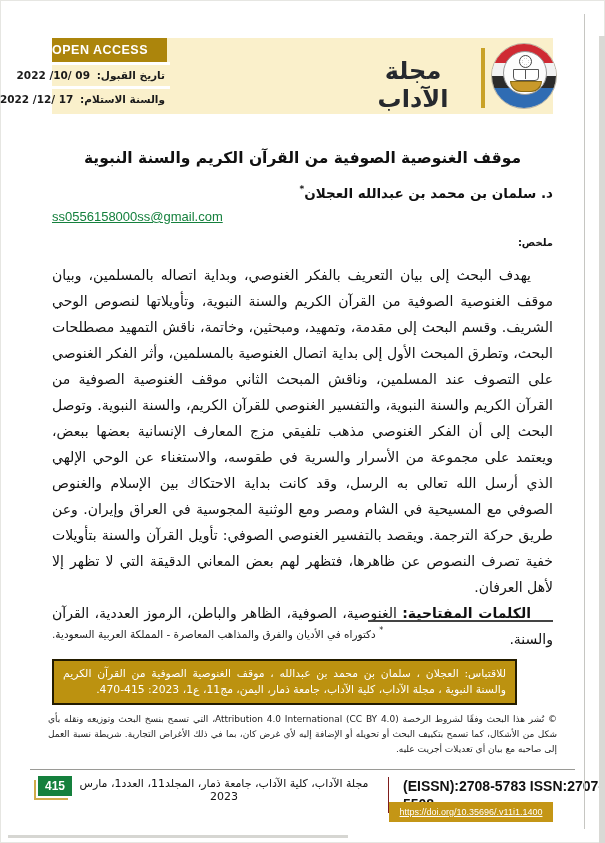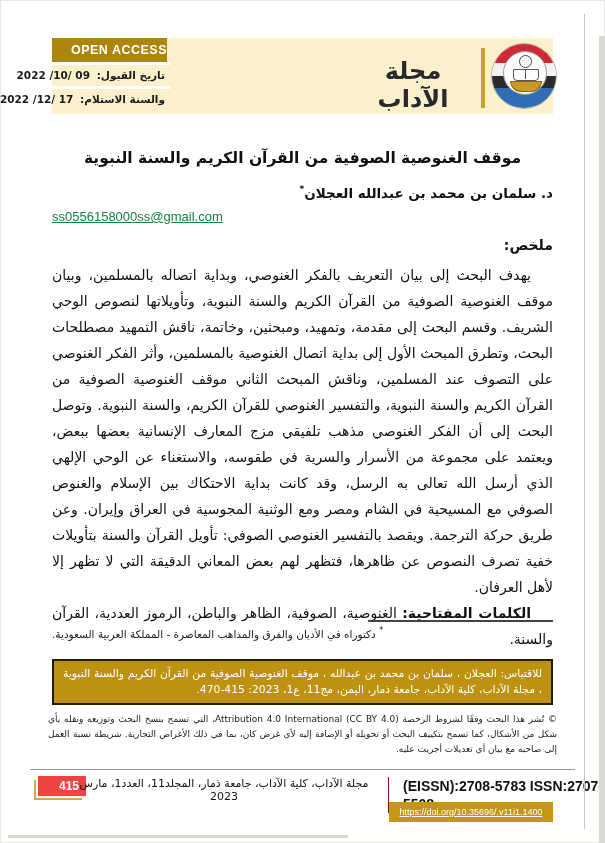--- a/index.html
+++ b/index.html
@@ -6,21 +6,21 @@
   .page{
     position:relative;width:605px;height:843px;background:#ffffff;
     font-family:"DejaVu Sans",sans-serif;color:#111;overflow:hidden;
     box-shadow:inset 0 0 0 1px #e6e6e2;
   }
   
   .band{position:absolute;top:38px;left:52px;width:501px;height:76px;background:#FAF0CB;}
   .oa-badge{
     position:absolute;top:38px;left:52px;width:115px;height:24px;background:#AC850C;
     color:#fff;font-family:"Liberation Sans",sans-serif;font-weight:bold;font-size:12.5px;
-    letter-spacing:.5px;text-align:right;line-height:24px;
+    letter-spacing:.5px;text-align:left;line-height:24px;
   }
   .date-sep{position:absolute;left:52px;width:118px;height:3px;background:#fff;}
   .sep1{top:62px;} .sep2{top:86px;}
   .date-row{
     position:absolute;left:52px;width:113px;height:21px;direction:rtl;text-align:center;
     font-size:10.5px;font-weight:bold;line-height:21px;white-space:nowrap;color:#1a1a1a;
     padding-right:3px;
   }
   .row1{top:65px;} .row2{top:89px;}
   .date-val{direction:ltr;unicode-bidi:embed;margin-right:3px;}
@@ -46,43 +46,43 @@
   
   .title{position:absolute;top:149px;left:52px;width:501px;text-align:center;
     font-weight:bold;font-size:15.5px;direction:rtl;}
   .author{position:absolute;top:184px;left:52px;width:501px;direction:rtl;text-align:right;
     font-weight:bold;font-size:13.5px;}
   .author sup{font-size:9px;}
   .email{position:absolute;top:209px;left:52px;width:320px;text-align:left;font-size:13px;
     color:#15803d;text-decoration:underline;font-family:"Liberation Sans",sans-serif;cursor:pointer;}
   
   .abs-heading{position:absolute;top:237px;left:52px;width:501px;direction:rtl;text-align:right;
-    font-weight:bold;font-size:14px;}
+    font-weight:bold;font-size:10px;}
   .body-text{position:absolute;top:262px;left:52px;width:501px;direction:rtl;
     text-align:justify;font-size:14px;line-height:26px;color:#111;}
   .body-text p{margin:0;text-indent:22px;}
   .kw-label{font-weight:bold;}
   
   .footnote-rule{position:absolute;top:620px;left:368px;width:185px;height:2px;background:#444;}
   .footnote{position:absolute;top:626px;left:52px;width:501px;direction:rtl;text-align:left;
     font-size:10.5px;color:#222;}
   .footnote sup{font-size:8px;}
   
-  .citation{position:absolute;top:659px;left:52px;width:501px;height:46px;box-sizing:border-box;
+  .citation{position:absolute;top:659px;left:52px;width:465px;height:46px;box-sizing:border-box;
     padding:5px 9px;background:#BC9210;border:2px solid #231c00;color:#fff;
     font-size:10.8px;line-height:16px;direction:rtl;text-align:justify;}
   
   .license{position:absolute;top:712px;left:48px;width:509px;direction:rtl;text-align:justify;
     font-size:9px;line-height:15px;color:#222;}
   
   .footer-rule{position:absolute;top:769px;left:30px;width:545px;height:1px;background:#9a9a96;}
-  .page-badge{position:absolute;top:776px;left:38px;width:34px;height:20px;background:#ef4444;
+  .page-badge{position:absolute;top:776px;left:38px;width:34px;height:20px;background:#15803d;
     color:#fff;font-weight:bold;font-size:12px;text-align:center;line-height:20px;
     font-family:"Liberation Sans",sans-serif;
-    box-shadow:-2px 2px 0 0 #ffffff,-4px 4px 0 0 #d1ab4a;padding-left:14px;}
+    box-shadow:-2px 2px 0 0 #ffffff,-4px 4px 0 0 #d1ab4a;}
   .footer-journal{position:absolute;top:777px;left:74px;width:300px;direction:rtl;
     text-align:center;font-size:11px;color:#111;}
   .issn{position:absolute;top:777px;left:388px;font-family:"Liberation Sans",sans-serif;
     font-weight:bold;font-size:14px;border-left:1px solid #7f1d1d;padding-left:14px;line-height:18px;
     color:#111;}
   .doi-box{position:absolute;top:802px;left:389px;width:164px;height:20px;background:#C49616;
     text-align:center;line-height:20px;font-size:9px;color:#fff;text-decoration:underline;
     font-family:"Liberation Sans",sans-serif;cursor:pointer;}
   
   .scan-right-line{position:absolute;left:584px;top:14px;height:815px;width:1px;background:#c6c6c2;}

